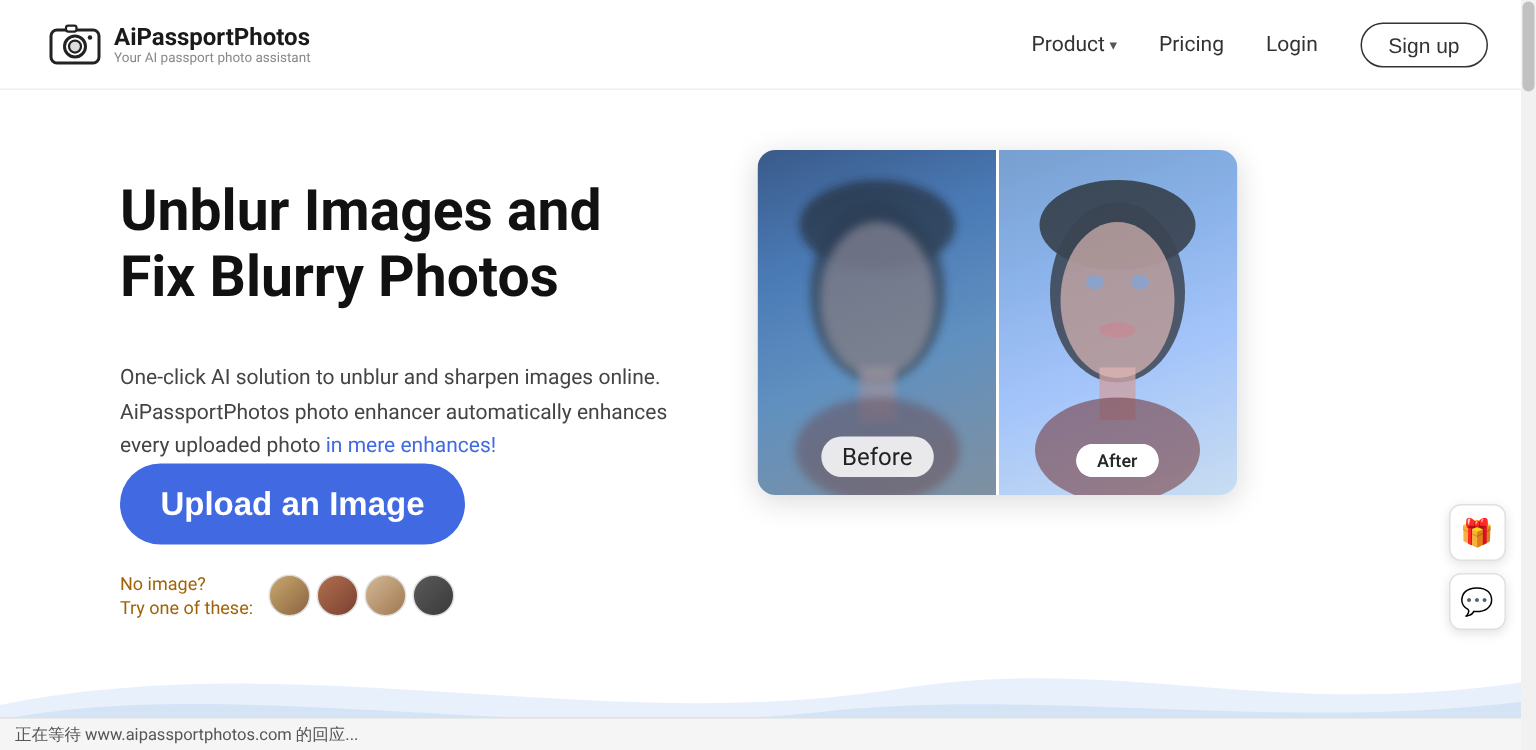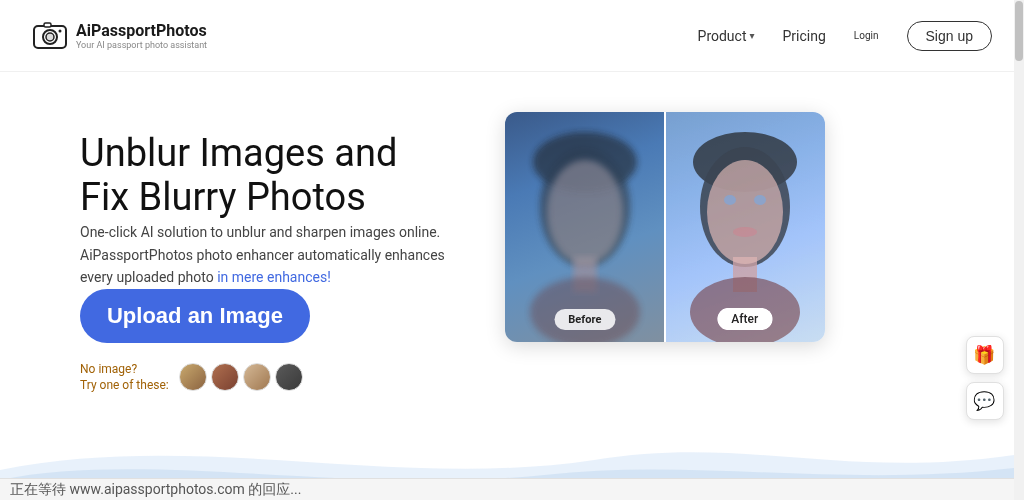--- a/index.html
+++ b/index.html
@@ -11,21 +11,21 @@
       overflow: hidden;
       position: relative;
     }
 
     
     .navbar {
       display: flex;
       align-items: center;
       justify-content: space-between;
       padding: 0 32px;
-      height: 72px;
+      height: 60px;
       border-bottom: 1px solid #f0f0f0;
       background: #fff;
       position: relative;
       z-index: 10;
     }
     .logo-area {
       display: flex;
       align-items: center;
       gap: 8px;
     }
@@ -57,21 +57,21 @@
       font-size: 14px;
       color: #333;
       text-decoration: none;
       cursor: pointer;
       display: flex;
       align-items: center;
       gap: 3px;
     }
     .chevron-icon { font-size: 10px; color: #555; }
     .nav-login {
-      font-size: 10px;
+      font-size: 14px;
       color: #333;
       cursor: pointer;
     }
     .btn-signup {
       border: 1.5px solid #333;
       background: #fff;
       color: #333;
       font-size: 14px;
       padding: 6px 18px;
       border-radius: 20px;
@@ -110,24 +110,24 @@
     }
 
     
     .left-section {
       flex: 0 0 auto;
       max-width: 440px;
       padding-top: 10px;
     }
     .headline {
       font-size: 38px;
-      font-weight: 400;
+      font-weight: 700;
       color: #111;
       line-height: 1.15;
-      margin-bottom: 2px;
+      margin-bottom: 34px;
     }
     .description {
       font-size: 14px;
       color: #444;
       line-height: 1.6;
       max-width: 380px;
     }
     .description .highlight {
       color: #4169e1;
     }
@@ -260,21 +260,21 @@
       position: absolute;
       bottom: 0;
       left: 0;
       right: 0;
       height: 22px;
       background: #f5f5f5;
       border-top: 1px solid #e0e0e0;
       display: flex;
       align-items: center;
       padding: 0 10px;
-      font-size: 14px;
+      font-size: 11px;
       color: #555;
       z-index: 20;
     }
 
     
     .floating-btns {
       position: absolute;
       right: 20px;
       bottom: 80px;
       display: flex;
@@ -372,21 +372,21 @@
           <ellipse cx="80" cy="95" rx="45" ry="60" fill="#2a2a2a" filter="url(#blur1)" opacity="0.85"></ellipse>
 
           <ellipse cx="80" cy="50" rx="52" ry="30" fill="#1a1a1a" filter="url(#blur1)" opacity="0.9"></ellipse>
 
           <rect x="68" y="145" width="24" height="35" fill="#c8938a" filter="url(#blur1)" opacity="0.7"></rect>
 
           <ellipse cx="80" cy="200" rx="55" ry="35" fill="#6a3535" filter="url(#blur1)" opacity="0.6"></ellipse>
 
           <ellipse cx="80" cy="100" rx="38" ry="52" fill="#c8a090" filter="url(#blur1)" opacity="0.6"></ellipse>
         </svg>
-        <span class="before-label" style="position:absolute;bottom:12px;left:50%;transform:translateX(-50%);background:rgba(255,255,255,0.85);color:#222;font-size:11px;font-weight:700;padding:4px 14px;border-radius:14px;white-space:nowrap;z-index:10;">Before</span>
+        <span class="before-label" style="position:absolute;bottom:12px;left:50%;transform:translateX(-50%);background:rgba(255,255,255,0.85);color:#222;font-size:16px;font-weight:400;padding:4px 14px;border-radius:14px;white-space:nowrap;z-index:10;">Before</span>
       </div>
 
       <div class="divider-line"></div>
 
       <div class="after-panel">
         <svg viewBox="0 0 160 230" width="160" height="230" style="position:absolute;top:0;left:0;opacity:0.75;">
 
           <ellipse cx="80" cy="50" rx="52" ry="30" fill="#1a1a1a" opacity="0.92"></ellipse>
 
           <ellipse cx="80" cy="95" rx="45" ry="60" fill="#1e1e1e" opacity="0.88"></ellipse>

